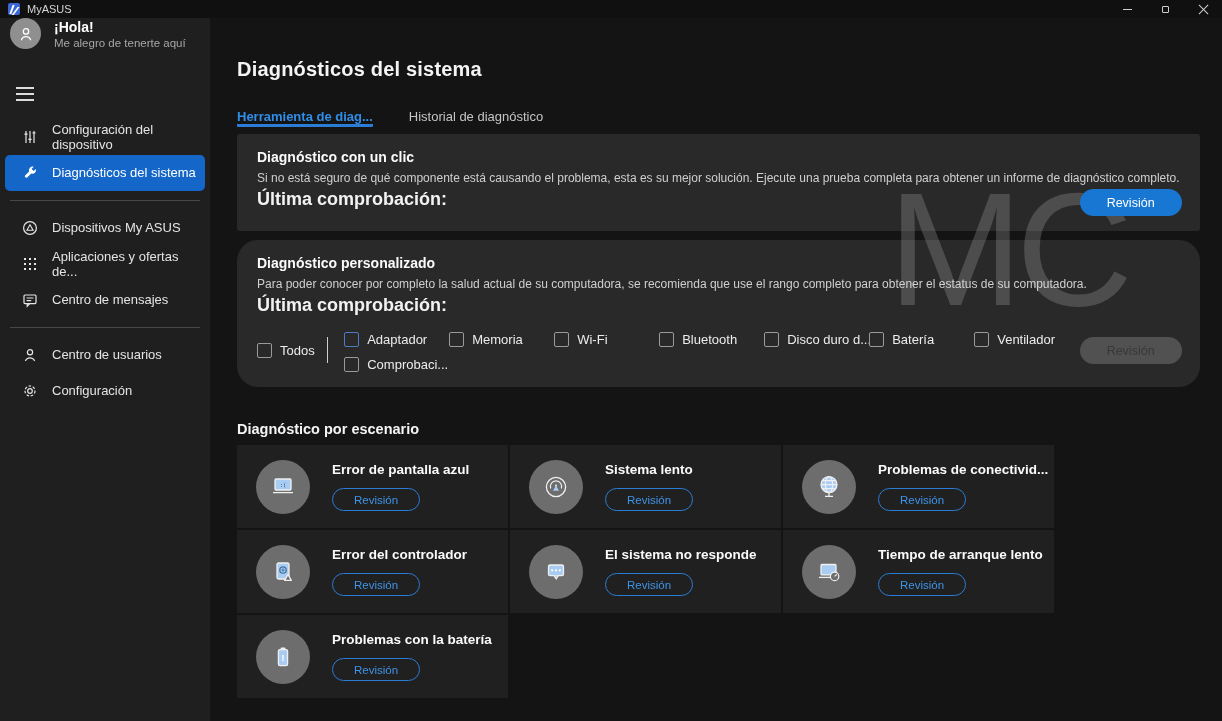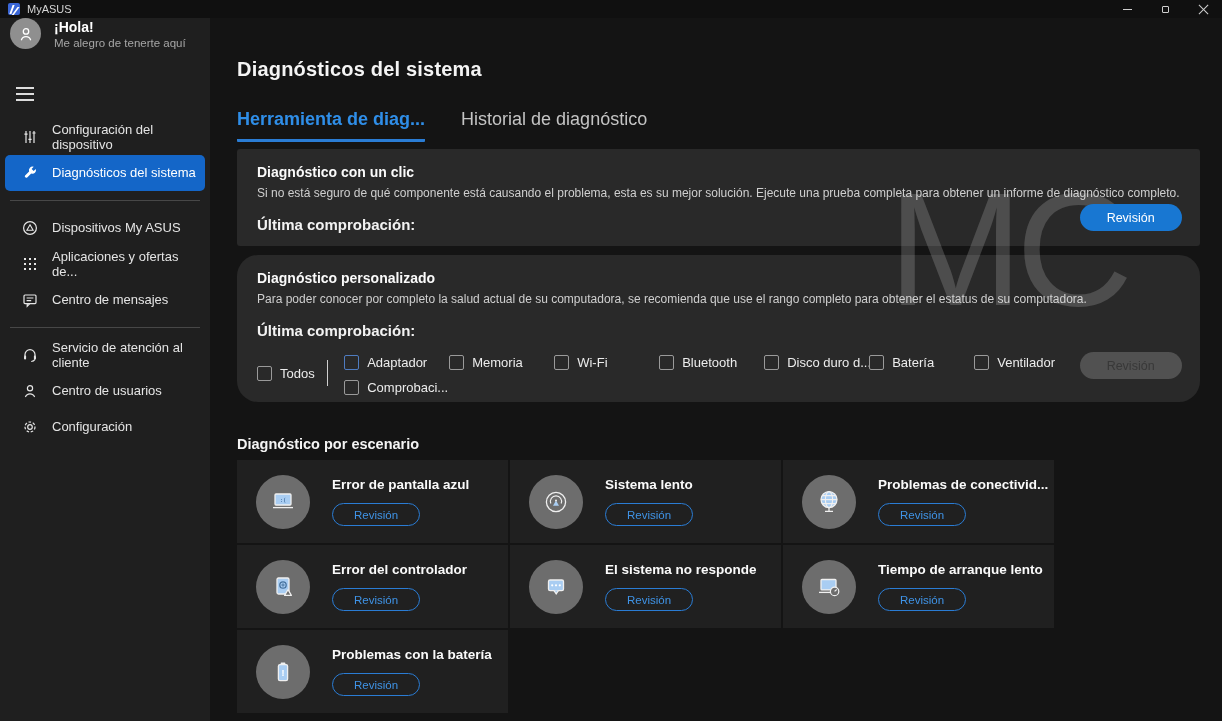--- a/index.html
+++ b/index.html
@@ -35,28 +35,28 @@
   .hamburger span { display:block; width:18px; height:1.6px; background:#dcdcdc; margin-bottom:4.4px; }
   .nav { margin-top:18px; }
   .nav-item { height:36px; display:flex; align-items:center; gap:13px; padding-left:16px; font-size:13px; color:#e4e4e4; cursor:pointer; margin:0 5px; border-radius:5px; }
   .nav-item svg { flex:none; }
   .nav-item.selected { background:#1466c8; color:#fff; }
   .nav-divider { height:1px; background:#474747; margin:9px 10px; }
   
   .main { flex:1; background:#141414; padding:0 27px; position:relative; }
   .page-title { font-size:20px; font-weight:bold; color:#f4f4f4; margin-top:40px; letter-spacing:.2px; }
   .tabs { display:flex; gap:36px; margin-top:28px; }
-  .tab { font-size:18px; color:#c4c4c4; padding-bottom:9px; cursor:pointer; border-bottom:3px solid transparent; border-radius:1px; }
+  .tab { font-size:13px; color:#c4c4c4; cursor:pointer; border-bottom:3px solid transparent; border-radius:1px; }
   .tab.active { color:#2f8ee8; font-weight:bold; border-bottom-color:#2a7cd4; }
   .card { background:#292929; border-radius:3px; padding:15px 20px; position:relative; }
   .card-1 { margin-top:7px; height:97px; }
   .card-2 { margin-top:9px; height:147px;border-radius:21px; }
   .card-title { font-size:14px; font-weight:bold; color:#fafafa; }
   .card-desc { font-size:12px; color:#cfcfcf; margin-top:6px; white-space:nowrap; overflow:hidden; }
-  .last-check { font-size:15px; font-weight:bold; color:#f2f2f2; margin-top:16px; }
+  .last-check { font-size:18px; font-weight:bold; color:#f2f2f2; margin-top:4px; }
   .btn-filled { position:absolute; right:18px; bottom:15px; background:#1877d2; color:#fff; border:0; border-radius:14px; height:27px; padding:0 27px; font-size:12.5px; font-family:inherit; cursor:pointer; z-index:6; }
   .btn-disabled { position:absolute; right:18px; bottom:23px; background:#515151; color:#383838; border:0; border-radius:14px; height:27px; padding:0 27px; font-size:12.5px; font-family:inherit; cursor:default; }
   
   .cb-area { display:flex; align-items:flex-start; margin-top:12px; }
   .cb-item { display:flex; align-items:center; gap:8px; font-size:13px; color:#ececec; cursor:pointer; height:22px; }
   .cb-box { width:15px; height:15px; border:1.4px solid #9a9a9a; border-radius:2px; background:transparent; flex:none; }
   .cb-box.focus { border-color:#4f7cc0; }
   .cb-all { margin-top:11px; }
   .cb-sep { width:1.5px; height:26px; background:#cfcfcf; margin:9px 16px 0 12px; }
   .cb-col { width:105px; display:flex; flex-direction:column; gap:3px; }
@@ -164,29 +164,20 @@
             <path d="M6.2 12.6v2.6l2.6-2.6" fill="none" stroke="#e6e6e6" stroke-width="1.2"></path>
             <path d="M5.6 7h6.8M5.6 9.6h4.6" stroke="#e6e6e6" stroke-width="1.1"></path>
           </svg>
         <span>Centro de mensajes</span>
       </div>
 
       <div class="nav-divider"></div>
 
       <div class="nav-item">
         <svg width="18" height="18" viewBox="0 0 18 18">
-            <path d="M4 10V8.6a5 5 0 0 1 10 0V10" fill="none" stroke="#e6e6e6" stroke-width="1.2"></path>
-            <rect x="3" y="9.6" width="2.1" height="3.8" rx="1" fill="#e6e6e6"></rect>
-            <rect x="12.9" y="9.6" width="2.1" height="3.8" rx="1" fill="#e6e6e6"></rect>
-            <path d="M14 13.4a4.4 4.4 0 0 1-3.8 2.1" fill="none" stroke="#e6e6e6" stroke-width="1.2"></path>
-          </svg>
-        <span>Servicio de atención al cliente</span>
-      </div>
-      <div class="nav-item">
-        <svg width="18" height="18" viewBox="0 0 18 18">
             <circle cx="9" cy="6.2" r="2.6" fill="none" stroke="#e6e6e6" stroke-width="1.2"></circle>
             <path d="M4.4 15a4.9 4.9 0 0 1 9.2 0" fill="none" stroke="#e6e6e6" stroke-width="1.2"></path>
           </svg>
         <span>Centro de usuarios</span>
       </div>
       <div class="nav-item">
         <svg width="18" height="18" viewBox="0 0 18 18">
             <circle cx="9" cy="9" r="2.3" fill="none" stroke="#e6e6e6" stroke-width="1.2"></circle>
             <circle cx="9" cy="9" r="5" fill="none" stroke="#e6e6e6" stroke-width="1.2" stroke-dasharray="2.6 1.7"></circle>
           </svg>

